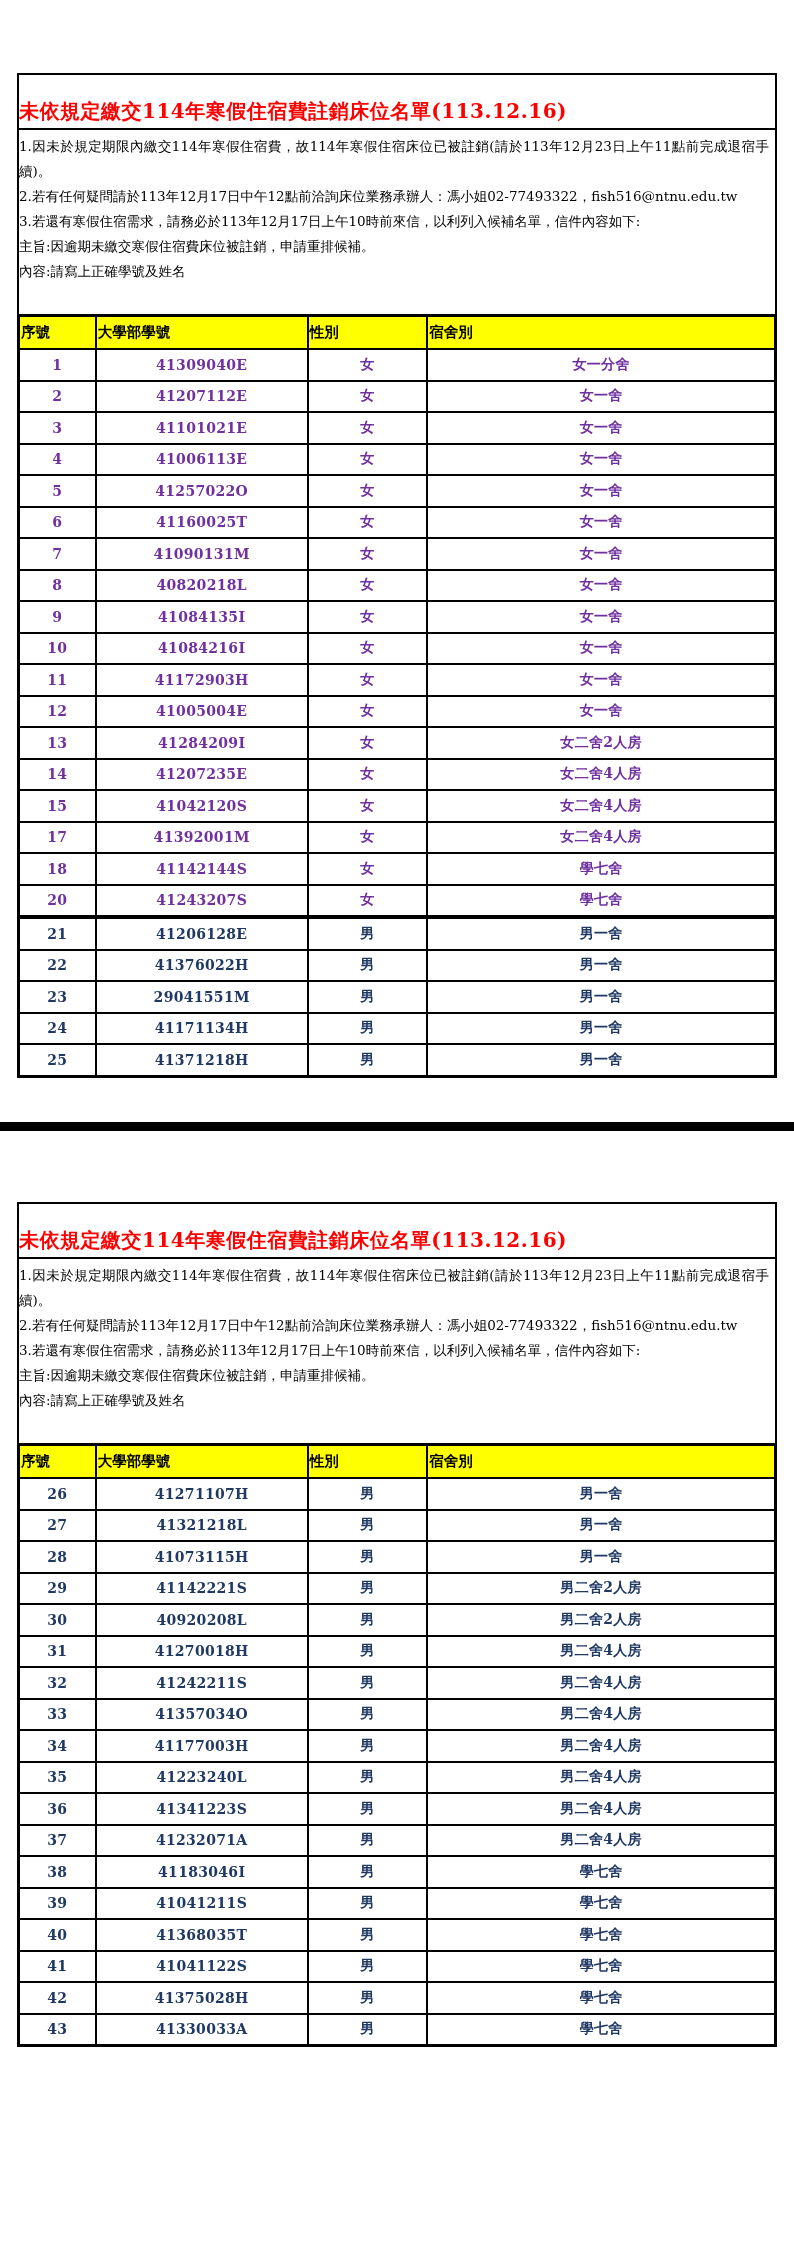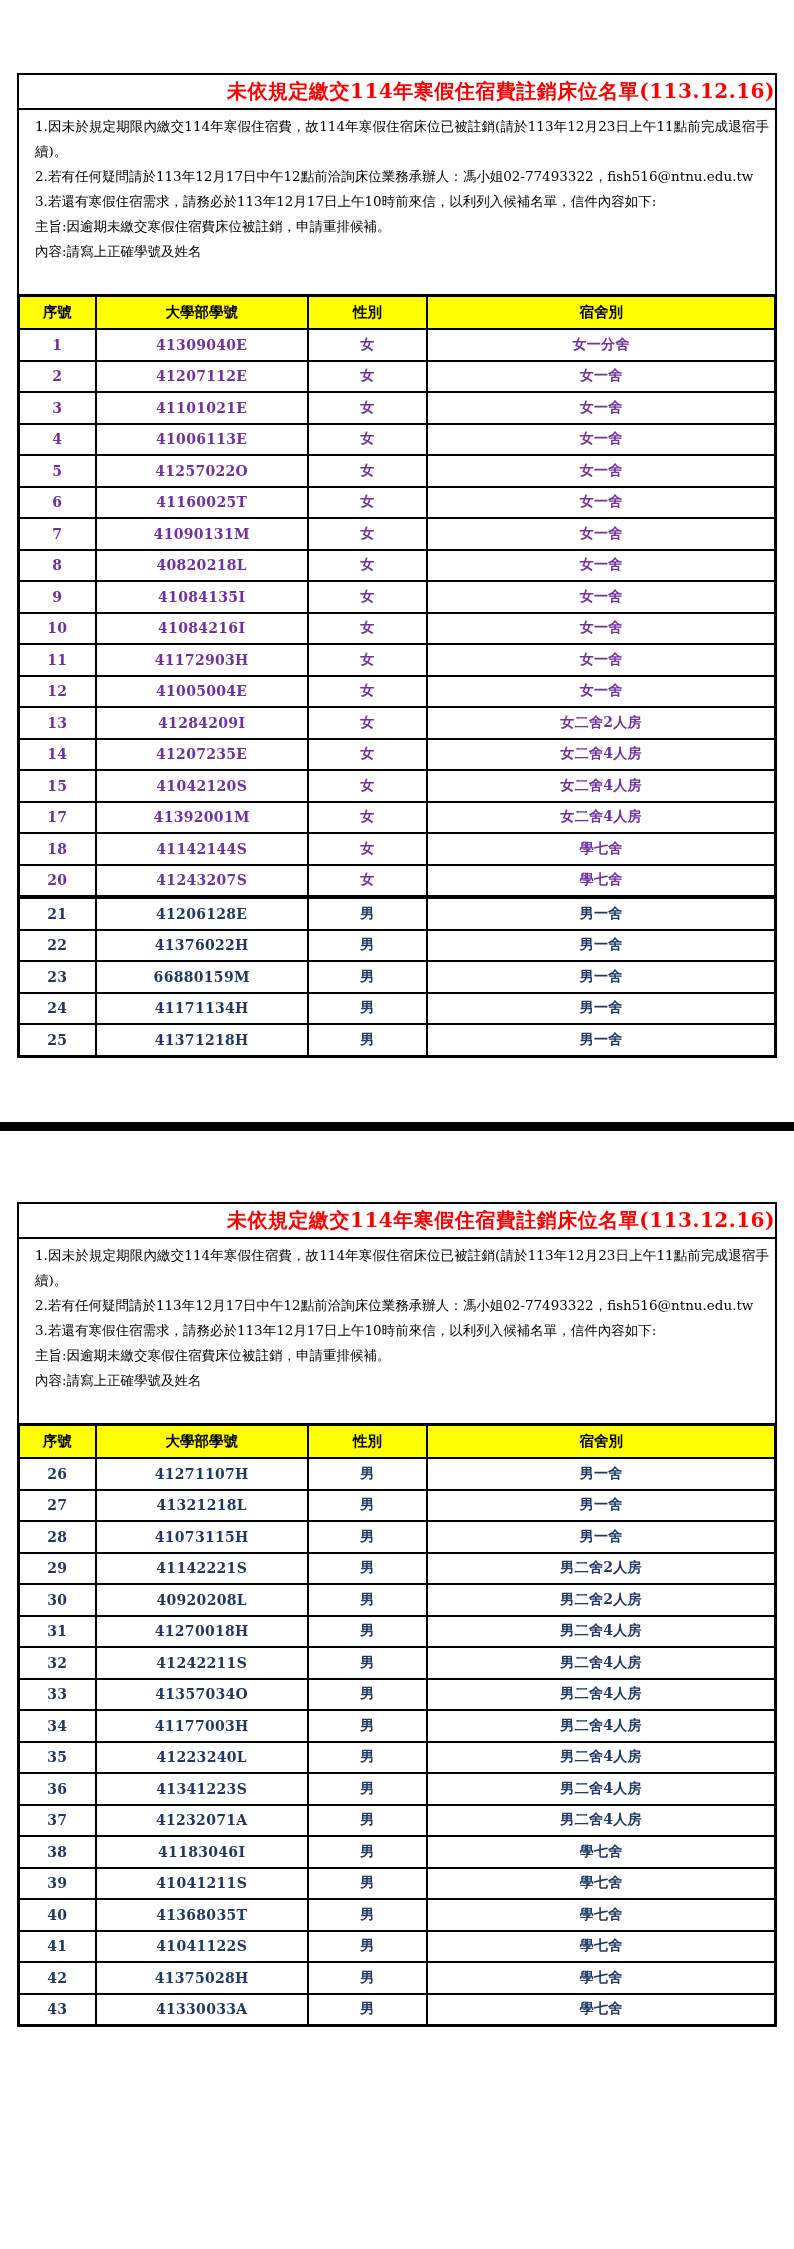--- a/index.html
+++ b/index.html
@@ -25,51 +25,52 @@
 
   .header-box {
     border: 2px solid #000;
     box-sizing: border-box;
   }
   .title-bar {
     height: 33px;
     border-bottom: 2px solid #000;
     display: flex;
     align-items: center;
-    justify-content: flex-end;
+    justify-content: flex-start;
+    margin-top: 20px;
   }
   .doc-title {
     color: var(--title-red, #ff0000);
     font-weight: bold;
     font-size: 20px;
     letter-spacing: 0.5px;
     white-space: nowrap;
   }
   .notes {
-    padding: 4px 6px 30px 16px;
+    padding: 4px 6px 30px 0;
     font-size: 13.5px;
     line-height: 25px;
   }
   .note-line { text-align: justify; }
 
   table.roster {
     width: 100%;
     border-collapse: collapse;
     table-layout: fixed;
     margin-top: -2px;
     border: 3px solid #000;
   }
   table.roster th {
     background: var(--header-bg, #ffff00);
     color: #000;
     font-weight: bold;
     font-size: 14.5px;
     height: 29px;
     border: 2px solid #000;
-    text-align: center;
+    text-align: left;
   }
   table.roster td {
     height: 27.5px;
     border: 2px solid #000;
     text-align: center;
     vertical-align: middle;
     font-weight: bold;
     font-size: 14px;
     letter-spacing: 0.3px;
   }
@@ -238,21 +239,21 @@
           <td>男一舍</td>
         </tr>
         <tr class="male">
           <td>22</td>
           <td>41376022H</td>
           <td>男</td>
           <td>男一舍</td>
         </tr>
         <tr class="male">
           <td>23</td>
-          <td>66880159M</td>
+          <td>29041551M</td>
           <td>男</td>
           <td>男一舍</td>
         </tr>
         <tr class="male">
           <td>24</td>
           <td>41171134H</td>
           <td>男</td>
           <td>男一舍</td>
         </tr>
         <tr class="male">

